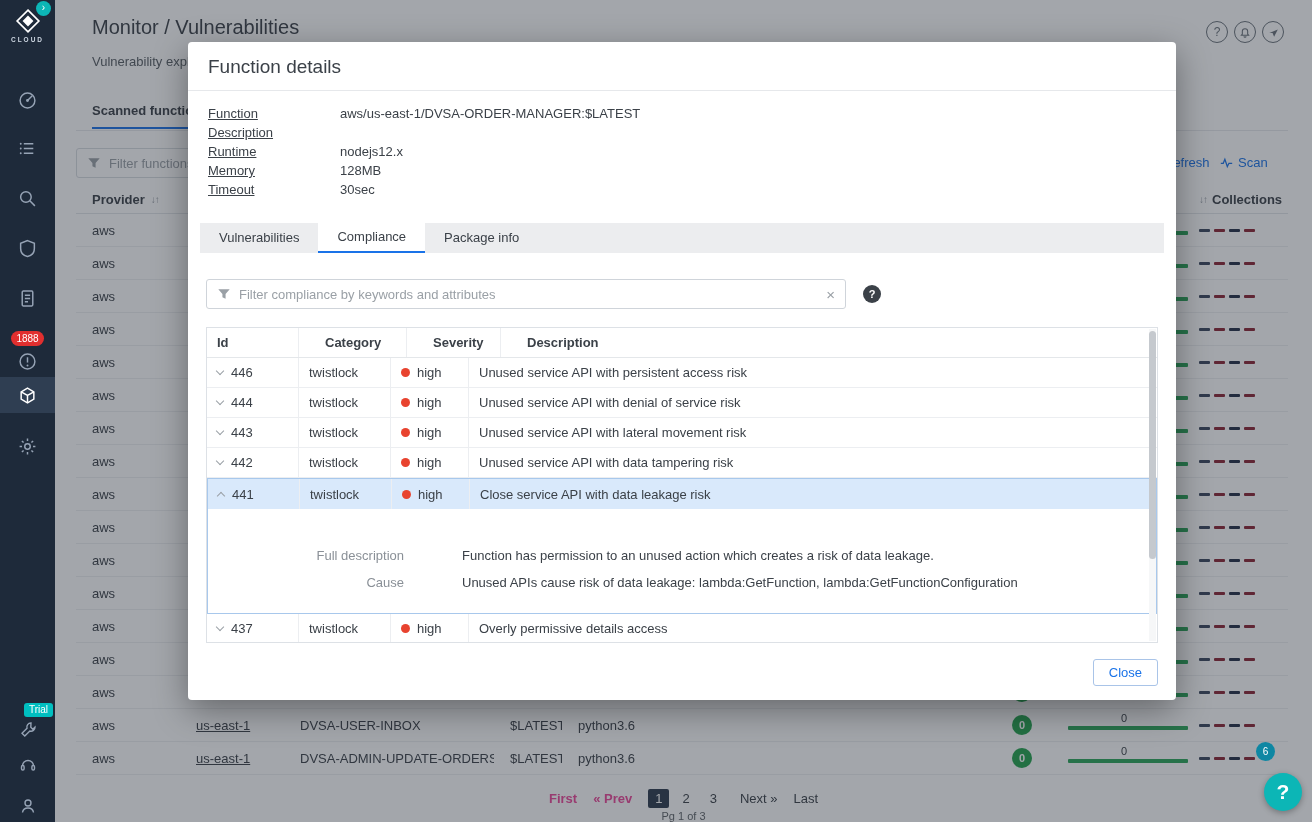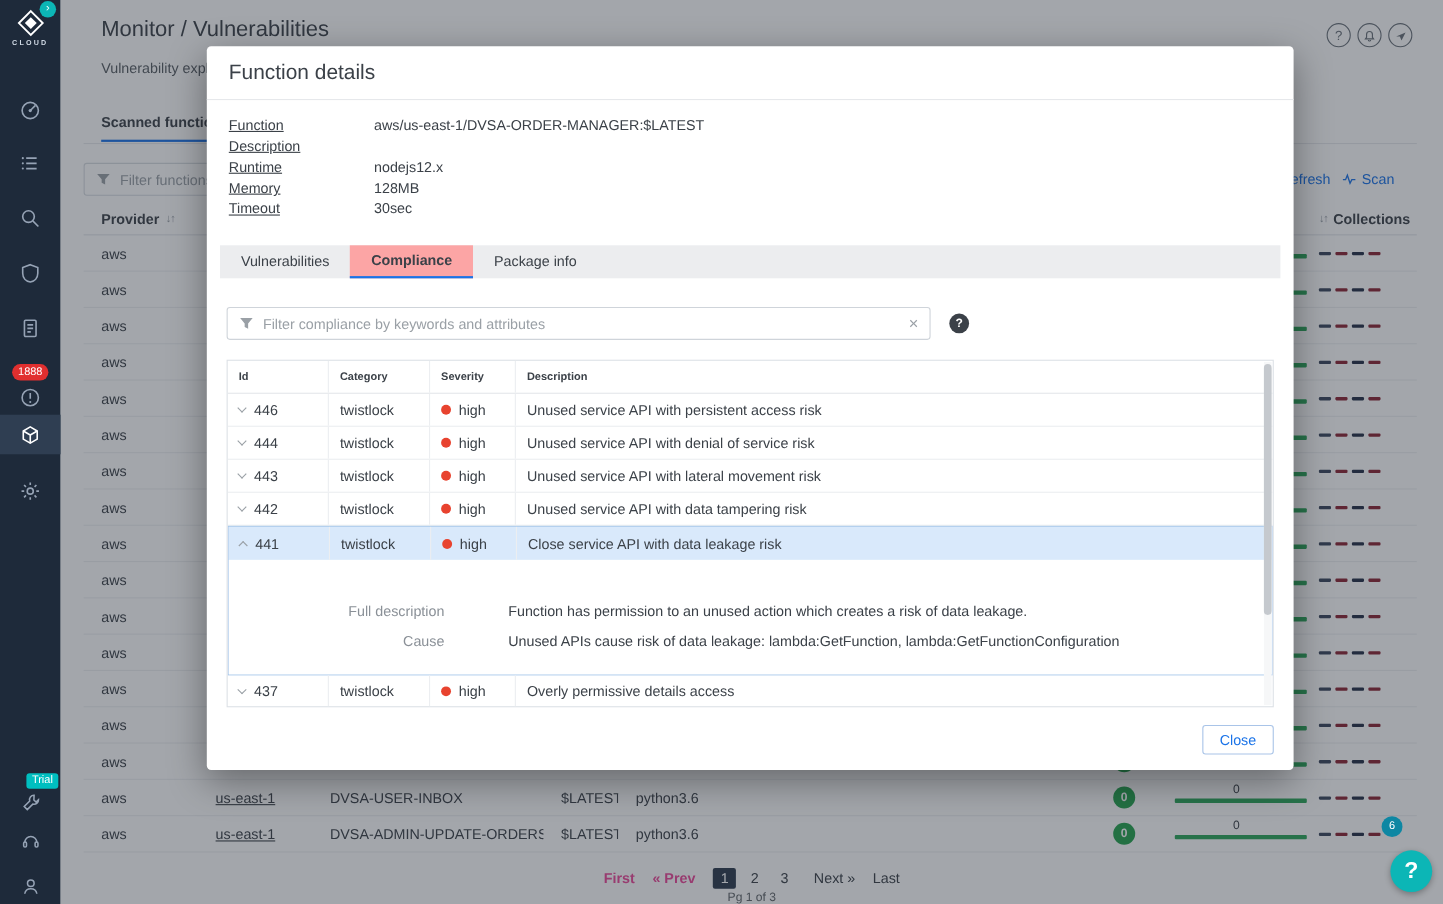--- a/index.html
+++ b/index.html
@@ -59,28 +59,28 @@
 
   
   .overlay { position:absolute; left:55px; top:0; width:1257px; height:822px; background:rgba(35,42,54,0.42); z-index:50; }
   .modal { position:absolute; left:188px; top:42px; width:988px; height:658px; background:#fff; border-radius:4px; box-shadow:0 10px 34px rgba(0,0,0,0.38); z-index:100; }
   .m-header { padding:14px 20px 12px; font-size:19px; color:#3b4148; border-bottom:1px solid #e6e8eb; }
   .m-details { padding:13px 20px 0; }
   .d-row { display:flex; line-height:19px; font-size:13px; color:#3b4148; }
   .d-label { width:132px;text-decoration:underline; }
   .m-tabs { margin:24px 12px 0; height:30px; background:#ecedef; display:flex; font-size:13px; }
   .m-tab { padding:0 19px; line-height:30px; color:#3b4148; cursor:pointer; }
-  .m-tab.active { background:#fca5a5; border-bottom:2px solid #1a73e8; line-height:28px; font-weight:bold; }
+  .m-tab.active { background:#ffffff; border-bottom:2px solid #1a73e8; line-height:28px; font-weight:normal; }
   .m-filterrow { margin:26px 18px 0; display:flex; align-items:center; }
   .m-filter { width:640px; height:30px; border:1px solid #cfd4da; border-radius:3px; display:flex; align-items:center; padding:0 10px; gap:8px; }
   .m-clear { color:#9aa0a6; font-size:15px; cursor:pointer; margin-left:auto; }
   .m-help { width:18px; height:18px; border-radius:50%; background:#3b4148; color:#fff; font-size:11px; font-weight:bold; display:flex; align-items:center; justify-content:center; margin-left:17px; cursor:pointer; }
 
   .m-table { margin:18px 18px 0; border:1px solid #dde1e6; position:relative; height:316px; overflow:hidden; }
-  .ct-header { display:flex; height:30px; align-items:center; font-size:10px; font-weight:bold; color:#3b4148; border-bottom:1px solid #e4e7ea; }
+  .ct-header { display:flex; height:30px; align-items:center; font-size:13px; font-weight:bold; color:#3b4148; border-bottom:1px solid #e4e7ea;gap:16px; }
   .cr-row { display:flex; height:30px; align-items:center; font-size:13px; color:#3b4148; border-bottom:1px solid #eceef1; cursor:pointer; }
   .crc { height:100%; display:flex; align-items:center; padding-left:10px; border-right:1px solid #eceef1; overflow:hidden; white-space:nowrap; }
   .cc-id { width:92px; gap:8px; } .cc-cat { width:92px; } .cc-sev { width:78px; }
   .cc-desc { flex:1; border-right:none; }
   .chev { width:6px; height:6px; border-right:1.4px solid #9aa0a6; border-bottom:1.4px solid #9aa0a6; transform:rotate(45deg); margin-top:-3px; flex:none; }
   .chev.up { transform:rotate(-135deg); margin-top:3px; }
   .sevdot { width:9px; height:9px; border-radius:50%; background:#e8432f; margin-right:7px; flex:none; }
   .cr-group { border:1px solid #a8c8ec; }
   .cr-group .cr-row { border-bottom:none; background:#d9e9fb; }
   .cr-panel { height:104px; padding-top:33px; background:#fff; }

